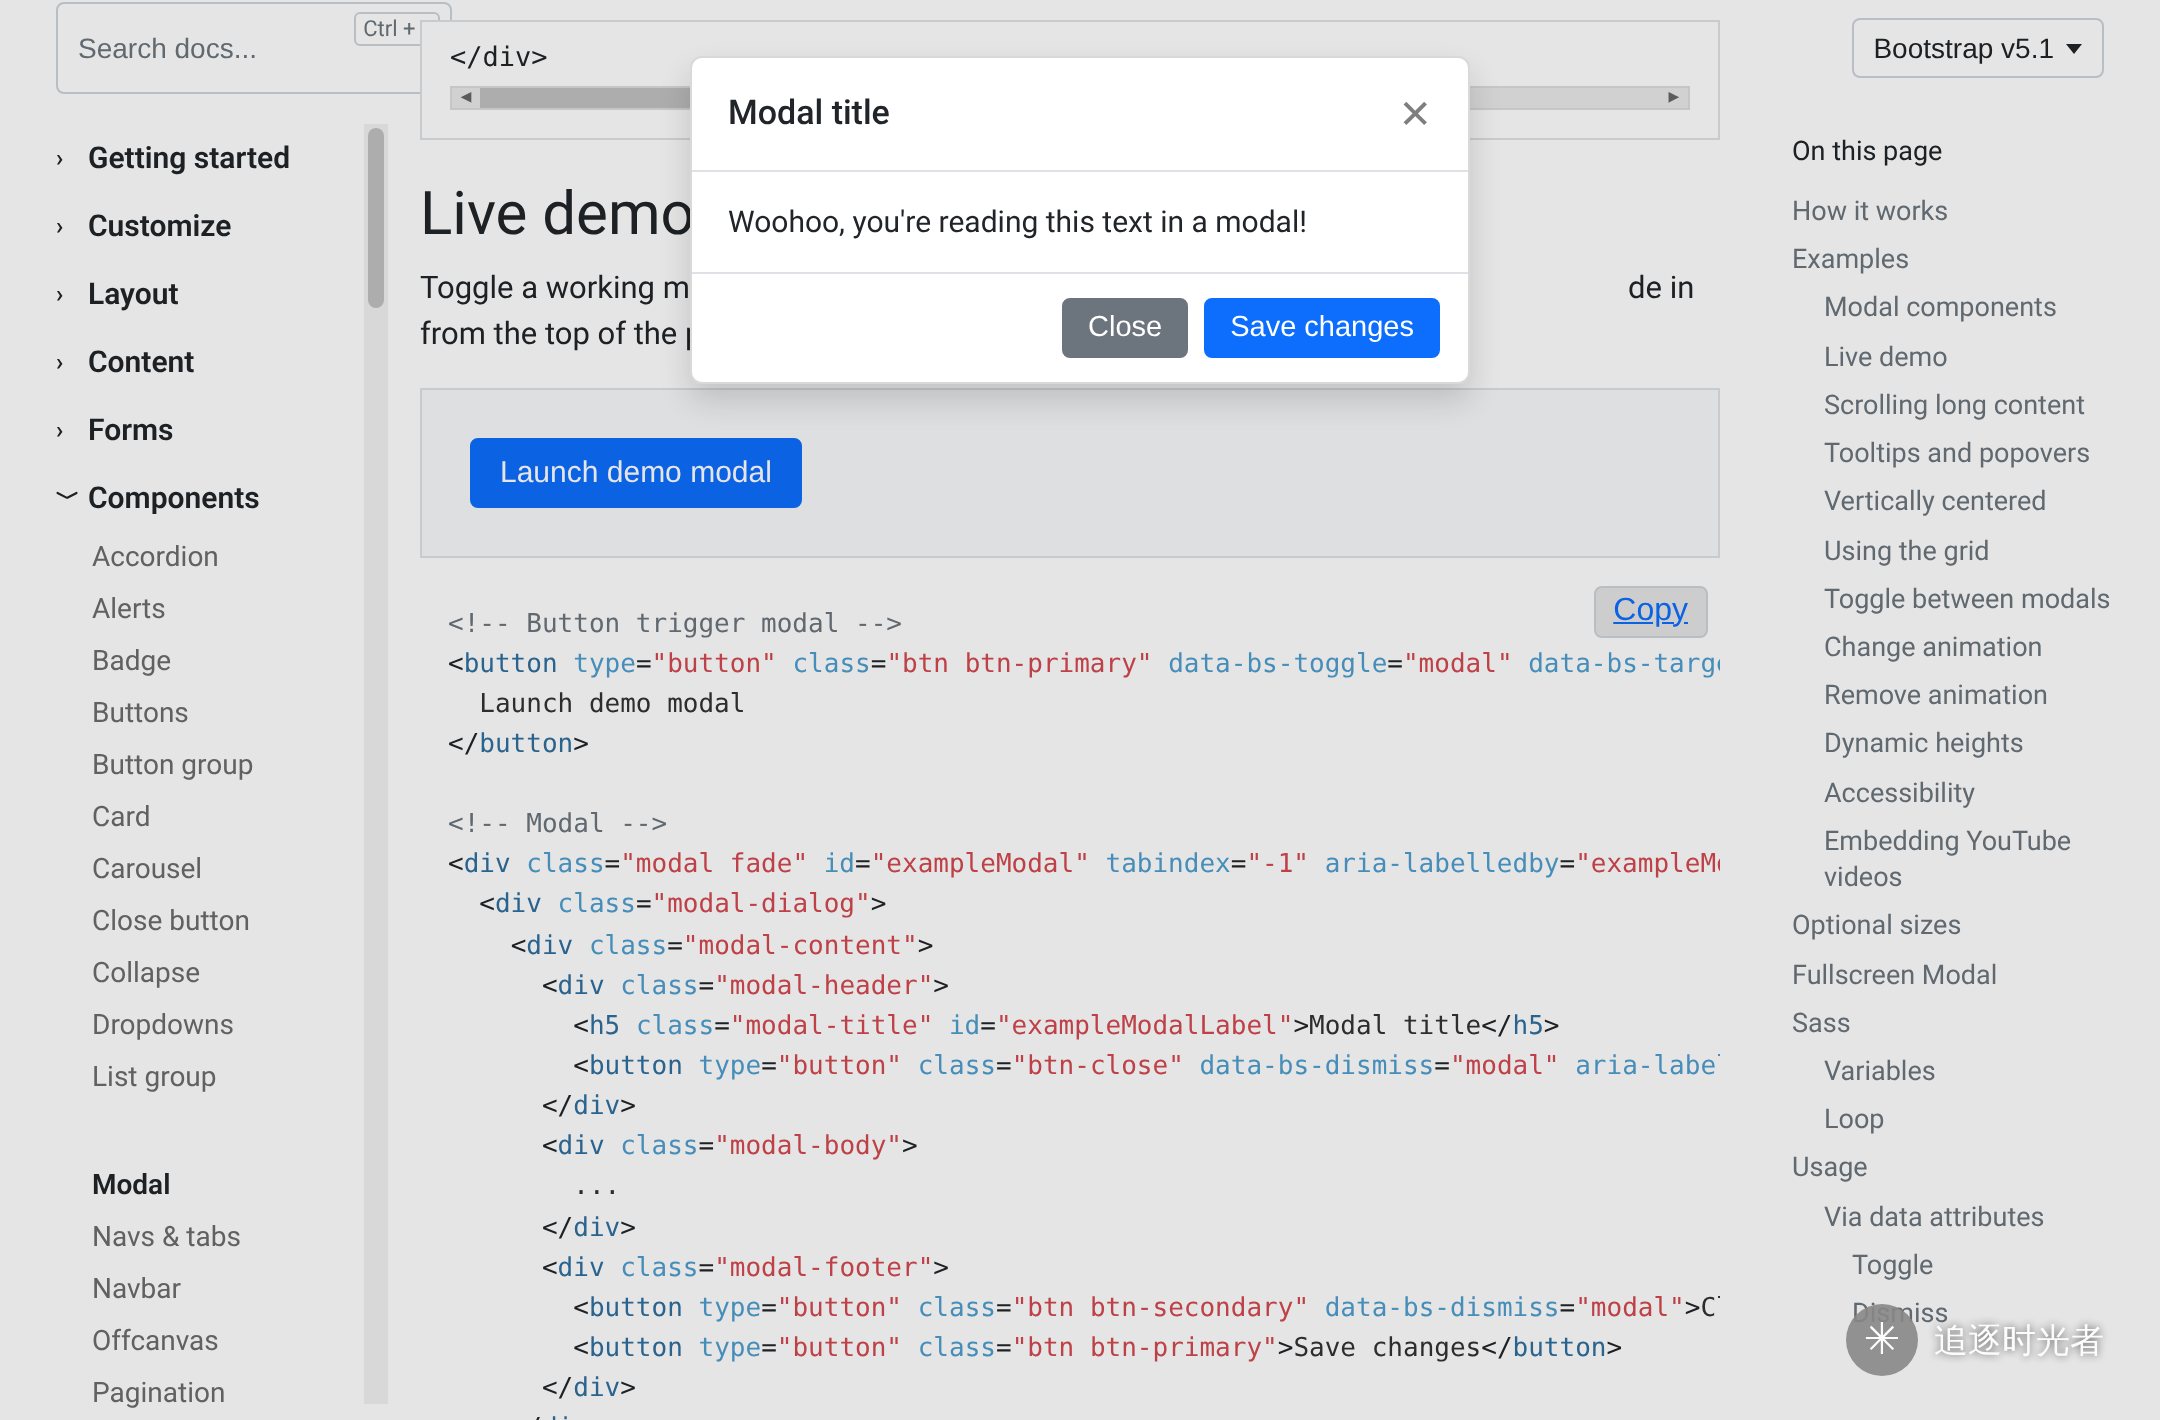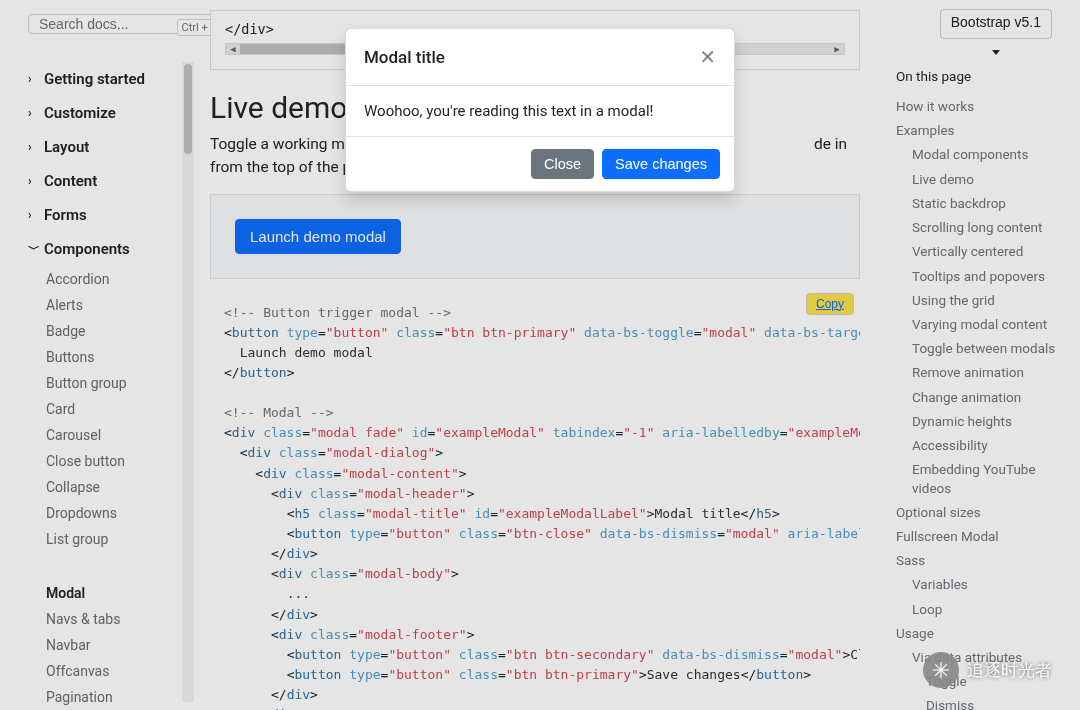--- a/index.html
+++ b/index.html
@@ -1,25 +1,25 @@
 <!DOCTYPE html>
 <html><head>
 <meta charset="utf-8">
 <style>
   * { box-sizing: border-box; margin: 0; padding: 0; }
   body { font-family: -apple-system, BlinkMacSystemFont, "Segoe UI", Roboto, sans-serif; font-size: 14px; color: #212529; background: #fff; width: 1080px; height: 710px; overflow: hidden; position: relative; }
 
   
   .topbar { position: absolute; top: 0; left: 0; right: 0; height: 48px; display: flex; align-items: center; padding: 0 28px; }
   .search-wrap { position: relative; display: flex; align-items: center; }
-  .search-input { width: 198px; height: 20px; border: 1px solid #ced4da; border-radius: 4px; padding: 4px 10px; font-size: 14px; color: #6c757d; background: #fff; }
+  .search-input { width: 198px; height: 46px; border: 1px solid #ced4da; border-radius: 4px; padding: 4px 10px; font-size: 14px; color: #6c757d; background: #fff; }
   .search-input::placeholder { color: #6c757d; }
   .kbd { position: absolute; right: 6px; top: 5px; font-size: 11px; border: 1px solid #ced4da; border-radius: 3px; padding: 1px 4px; background: #fff; color: #6c757d; }
   .spacer { flex: 1; }
-  .version-btn { height: 30px; border: 1px solid #ced4da; border-radius: 4px; background: #fff; padding: 4px 10px; font-size: 14px; color: #212529; display: flex; align-items: center; gap: 20px; flex-direction: column; }
+  .version-btn { height: 30px; border: 1px solid #ced4da; border-radius: 4px; background: #fff; padding: 4px 10px; font-size: 14px; color: #212529; display: flex; align-items: center; gap: 6px; }
   .caret-down { width: 0; height: 0; border-left: 4px solid transparent; border-right: 4px solid transparent; border-top: 5px solid #212529; display: inline-block; }
 
   
   .left-sidebar { position: absolute; top: 62px; left: 24px; width: 170px; bottom: 0; overflow: hidden; }
   .left-scroll { position: absolute; top: 0; left: 158px; width: 12px; height: 640px; background: #f1f1f1; }
   .left-scroll-thumb { position: absolute; top: 2px; left: 2px; width: 8px; height: 90px; background: #c1c1c1; border-radius: 4px; }
   .nav-section { color: #212529; font-weight: 600; font-size: 15px; padding: 8px 0 8px 4px; display: flex; align-items: center; gap: 6px; cursor: pointer; }
   .chev { display: inline-block; font-size: 12px; color: #212529; width: 10px; }
   .nav-sub { list-style: none; padding-left: 22px; }
   .nav-sub li { padding: 5px 0; color: #6c6c6c; font-size: 14px; cursor: pointer; }
@@ -35,21 +35,21 @@
   .code-scroll .thumb { position: absolute; height: 100%; background: #c1c1c1; }
   h2.section-title { font-size: 30px; font-weight: 400; margin-bottom: 8px; }
   p.lead { font-size: 15.5px; color: #212529; line-height: 1.5; margin-bottom: 14px; }
 
   .example-box { border: 1px solid #dee2e6; background: #f8f9fa; padding: 24px; margin-bottom: 0; }
   .btn { display: inline-block; border-radius: 4px; padding: 8px 14px; font-size: 15px; cursor: pointer; border: 1px solid transparent; }
   .btn-primary { background: #0d6efd; color: #fff; border-color: #0d6efd; }
   .btn-secondary { background: #6c757d; color: #fff; border-color: #6c757d; }
 
   .snippet-box { border: none; padding: 16px 14px 14px; background: #fff; position: relative; font-family: Consolas, Menlo, monospace; font-size: 13px; line-height: 1.55; white-space: pre; overflow: hidden; color: #333; margin-top: 8px; }
-  .copy-btn { position: absolute; top: 6px; right: 6px; border: 1px solid #ced4da; border-radius: 4px; font-size: 12px; padding: 3px 9px; color: #0d6efd; background: #fde047; cursor: pointer; text-decoration: underline; }
+  .copy-btn { position: absolute; top: 6px; right: 6px; border: 1px solid #ced4da; border-radius: 4px; font-size: 16px; padding: 3px 9px; color: #0d6efd; background: #e5e5e5; cursor: pointer; text-decoration: underline; }
   .c-comment { color: #6c757d; }
   .c-tag { color: #212529; }
   .c-name { color: #2f6f9f; }
   .c-attr { color: #4f9fcf; }
   .c-str { color: #d44950; }
   .c-txt { color: #333; }
 
   
   .right-sidebar { position: absolute; top: 62px; right: 24px; width: 160px; bottom: 0; overflow: hidden; font-size: 13.5px; }
   .right-heading { color: #212529; font-weight: 400; padding: 6px 0 10px; }
@@ -186,29 +186,27 @@
 
 </div>
 
 <div class="right-sidebar">
   <div class="right-heading">On this page</div>
   <ul class="toc" id="toc-list">
       <li class="lvl1">How it works</li>
       <li class="lvl1">Examples</li>
       <li class="lvl2">Modal components</li>
       <li class="lvl2">Live demo</li>
-      <li class="lvl2">Static backdrop</li>
       <li class="lvl2">Scrolling long content</li>
+      <li class="lvl2">Tooltips and popovers</li>
       <li class="lvl2">Vertically centered</li>
-      <li class="lvl2">Tooltips and popovers</li>
       <li class="lvl2">Using the grid</li>
-      <li class="lvl2">Varying modal content</li>
       <li class="lvl2">Toggle between modals</li>
+      <li class="lvl2">Change animation</li>
       <li class="lvl2">Remove animation</li>
-      <li class="lvl2">Change animation</li>
       <li class="lvl2">Dynamic heights</li>
       <li class="lvl2">Accessibility</li>
       <li class="lvl2">Embedding YouTube videos</li>
       <li class="lvl1">Optional sizes</li>
       <li class="lvl1">Fullscreen Modal</li>
       <li class="lvl1">Sass</li>
       <li class="lvl2">Variables</li>
       <li class="lvl2">Loop</li>
       <li class="lvl1">Usage</li>
       <li class="lvl2">Via data attributes</li>

